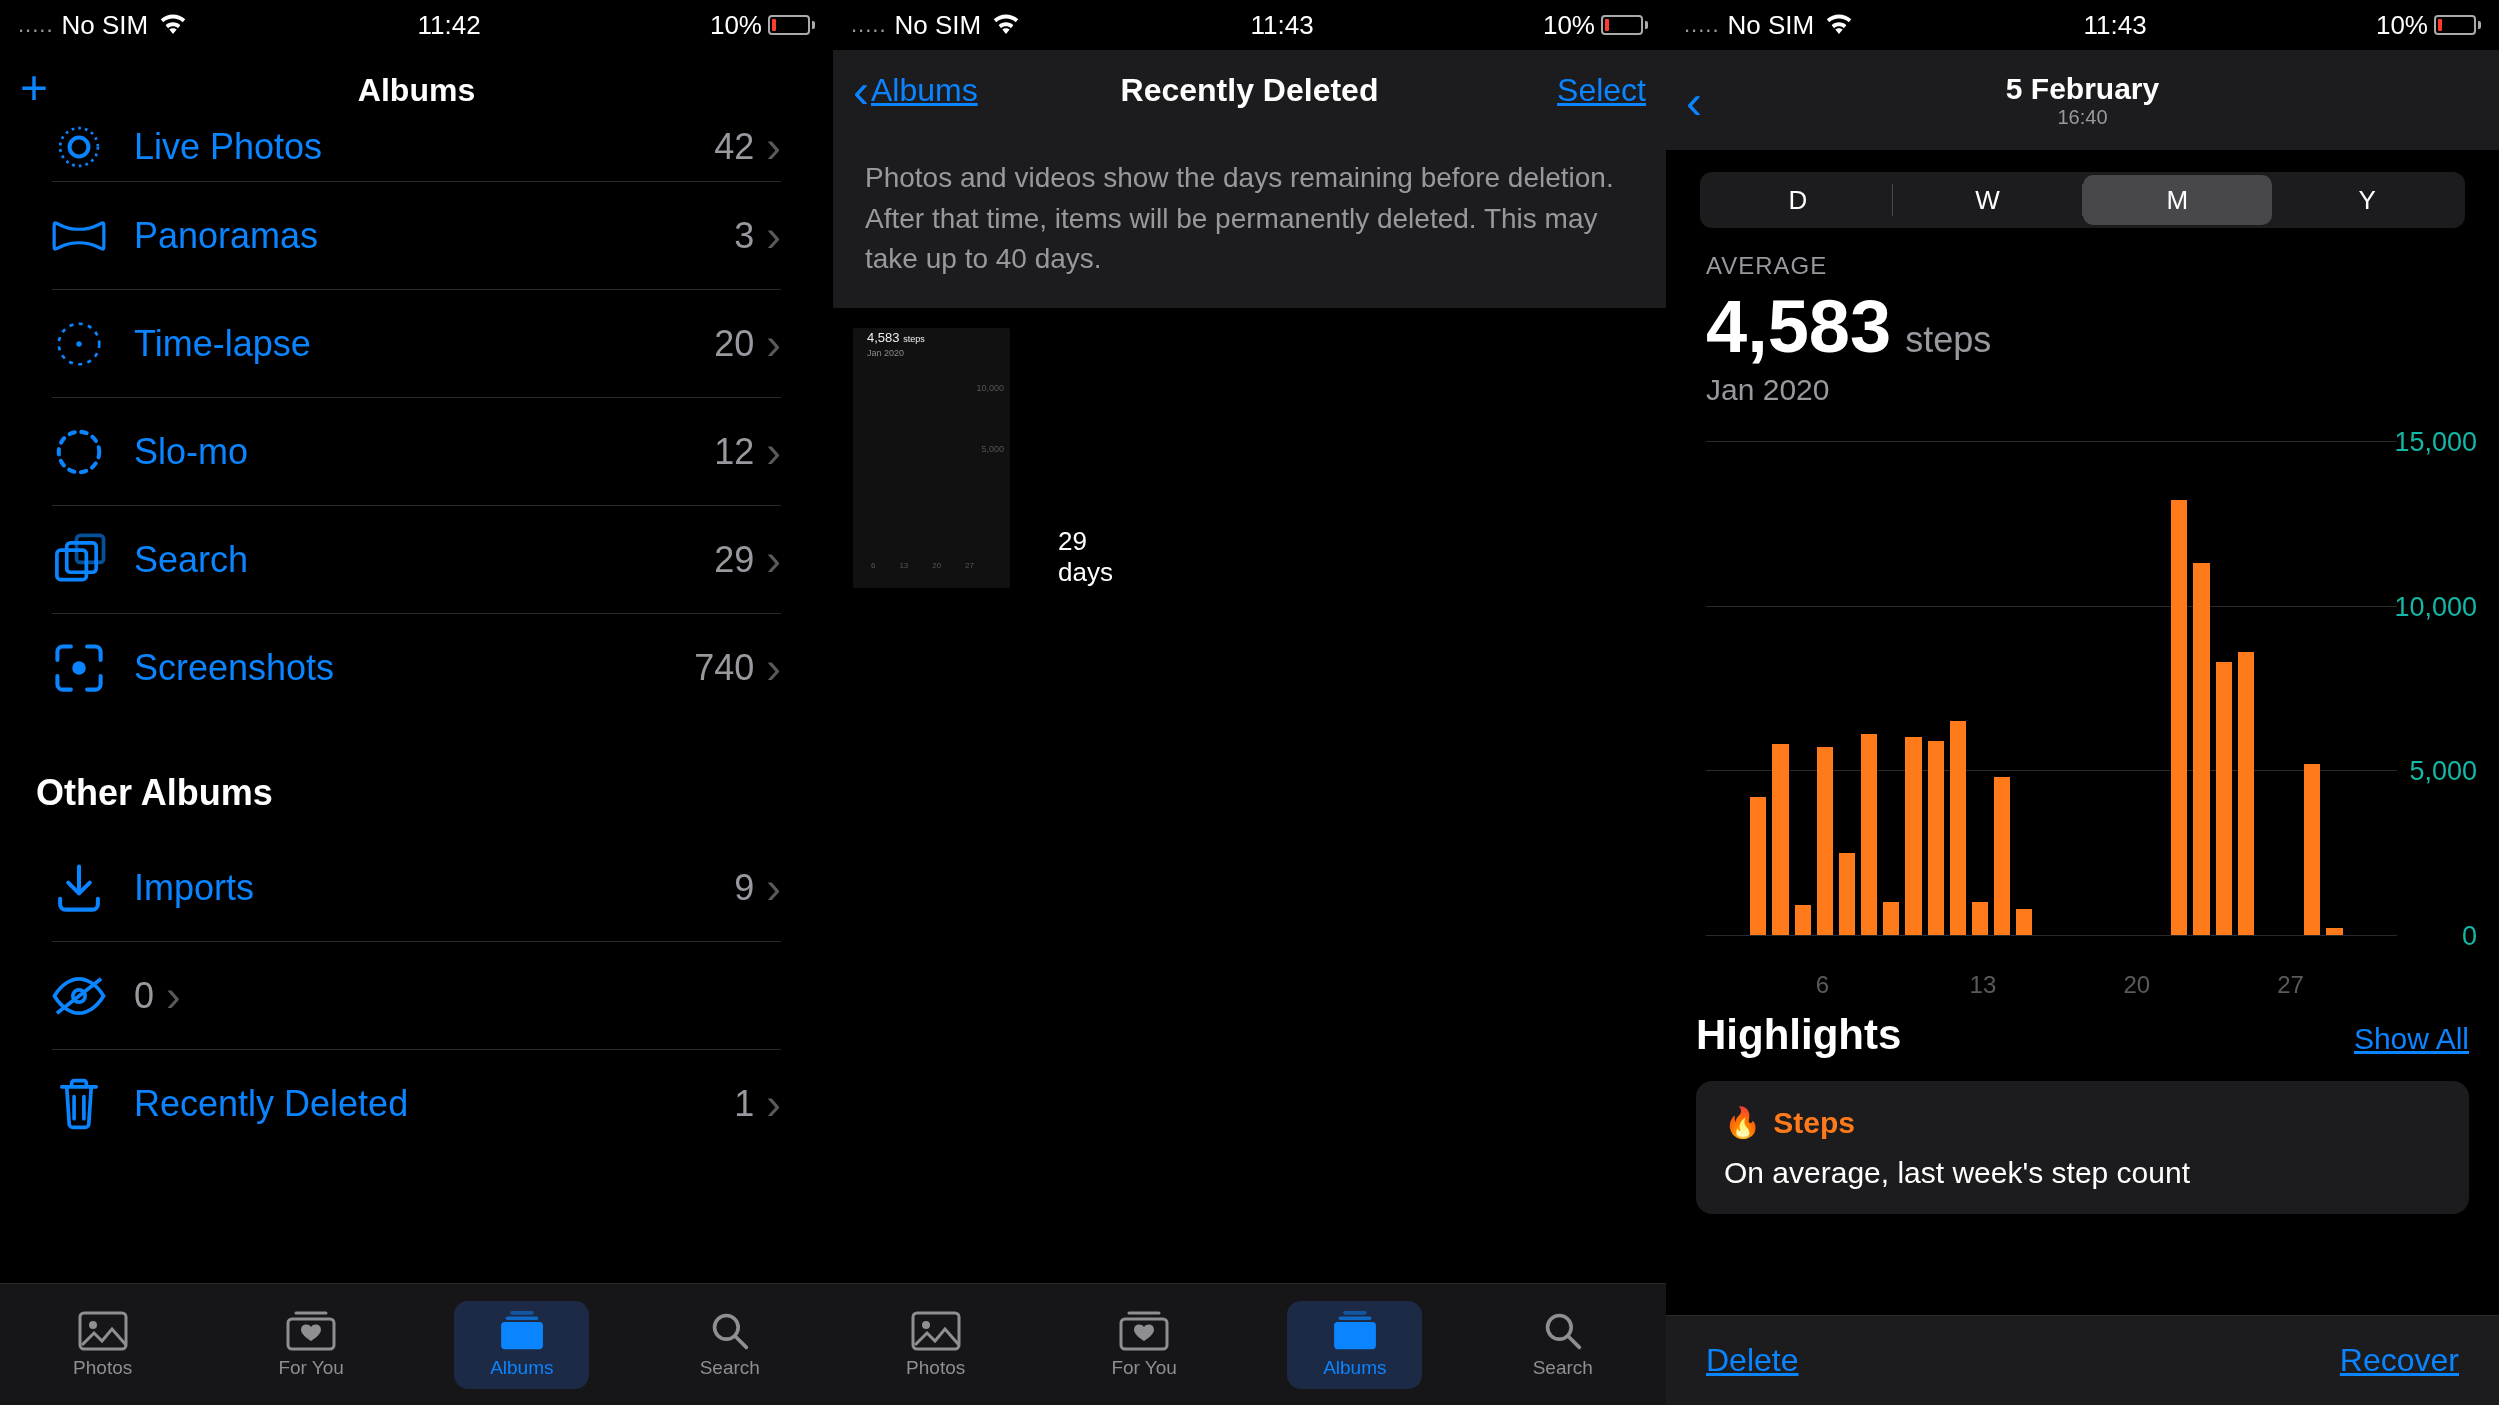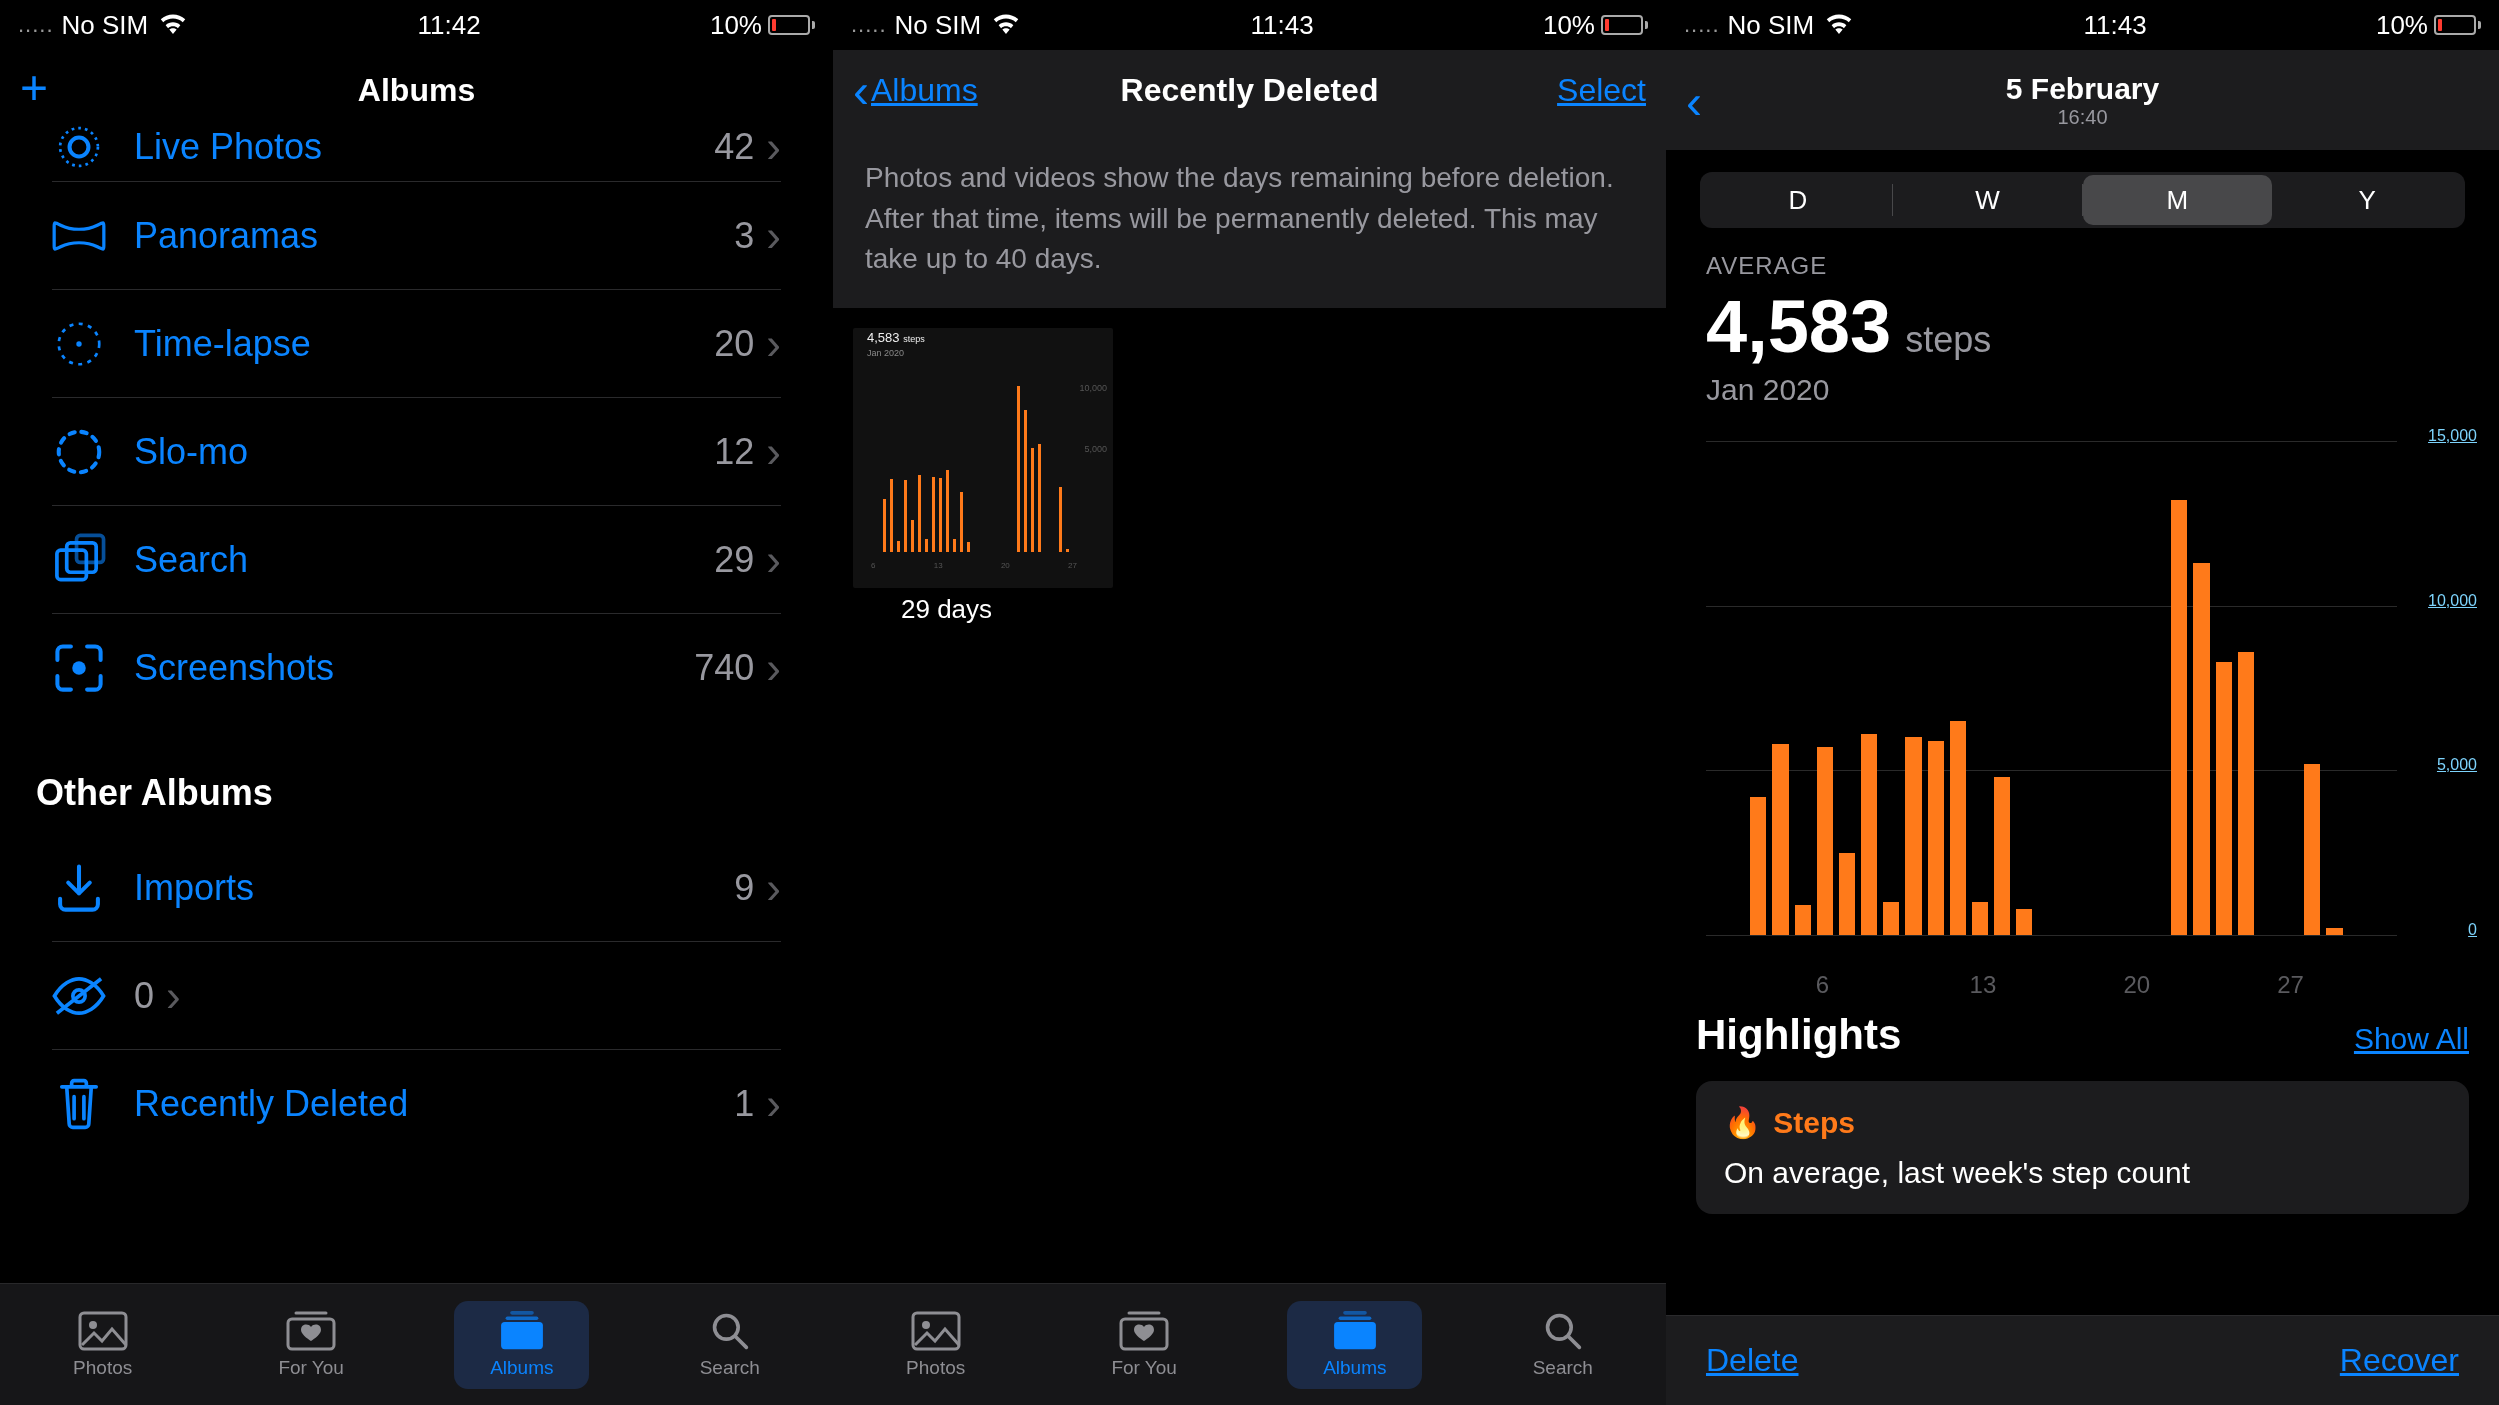--- a/index.html
+++ b/index.html
@@ -44,21 +44,21 @@
 .tab { display: flex; flex-direction: column; align-items: center; gap: 6px; padding: 10px 36px; border-radius: 14px; }
 .tab.active { background: #1c2a45; }
 .tab-icon { width: 52px; height: 40px; color: #8e8e93; }
 .tab.active .tab-icon { color: #0a84ff; }
 .tab-label { font-size: 19px; color: #8e8e93; }
 .tab.active .tab-label { color: #0a84ff; }
 
 
 .info-banner { padding: 28px 32px; background: #1c1c1e; font-size: 28px; line-height: 1.45; color: #98989f; }
 .thumb-grid { padding: 20px; display: flex; flex-wrap: wrap; gap: 14px; }
-.thumb { width: 260px; display: flex; flex-direction: column; align-items: flex-start; }
+.thumb { width: 260px; display: flex; flex-direction: row; align-items: flex-end; }
 .thumb-img { width: 260px; height: 260px; background: #111; position: relative; border-radius: 2px; overflow: hidden; }
 .thumb-caption { font-size: 26px; margin-top: 6px; margin-left: 48px; }
 .mini-chart { position: absolute; bottom: 36px; left: 16px; right: 30px; top: 36px; display: flex; align-items: flex-end; gap: 4px; }
 .mini-bar { flex: 1; background: #ff7a1a; }
 .mini-head { position: absolute; top: 2px; left: 14px; font-size: 13px; color:#eee; }
 .mini-sub { position: absolute; top: 20px; left: 14px; font-size: 9px; color:#888; }
 .mini-grid { position:absolute; right: 6px; top: 55px; font-size:9px; color:#555;}
 .mini-grid2 { position:absolute; right: 6px; top: 116px; font-size:9px; color:#555;}
 .mini-axis { position: absolute; bottom: 18px; left: 18px; right: 36px; display:flex; justify-content: space-between; font-size:8px; color:#555;}
 
@@ -72,21 +72,21 @@
 .segment.active { background: #48484a; }
 .segment:not(:last-child):not(.active)::after { content:""; position:absolute; right:0; top:18%; bottom:18%; width:1px; background:#48484a; }
 .avg-block { padding: 24px 40px 0; }
 .avg-label { font-size: 24px; color: #98989f; letter-spacing: 1px; font-weight: 500; }
 .avg-value-line { display: flex; align-items: baseline; gap: 14px; margin-top: 4px; }
 .avg-value { font-size: 74px; font-weight: 700; }
 .avg-unit { font-size: 36px; color: #98989f; }
 .avg-date { font-size: 30px; color: #98989f; margin-top: 4px; font-weight: 500; }
 
 .chart-area { position: relative; margin: 24px 22px 0 40px; height: 540px; }
-.chart-gridlabel { position: absolute; right: 0; font-size: 16px; color: #7dd3fc; text-decoration: underline; }
+.chart-gridlabel { position: absolute; right: 0; font-size: 27px; color: #14b8a6; }
 .chart-gridline { position: absolute; left: 0; right: 80px; height: 1px; background: #2a2a2a; }
 .chart-bars { position: absolute; left: 0; right: 90px; bottom: 36px; top: 10px; display: flex; align-items: flex-end; gap: 6px; }
 .bar { flex: 1; background: #ff7a1a; min-height: 1px; }
 .bar.zero { background: transparent; }
 .chart-xaxis { position: absolute; bottom: 0; left: 0; right: 90px; display: flex; font-size: 24px; color: #5a5a5e; }
 .chart-xtick { position: absolute; }
 
 .highlights { margin: 40px 30px 0; }
 .highlights-header { display: flex; justify-content: space-between; align-items: baseline; margin-bottom: 22px; }
 .highlights-title { font-size: 42px; font-weight: 700; text-align: right; }

